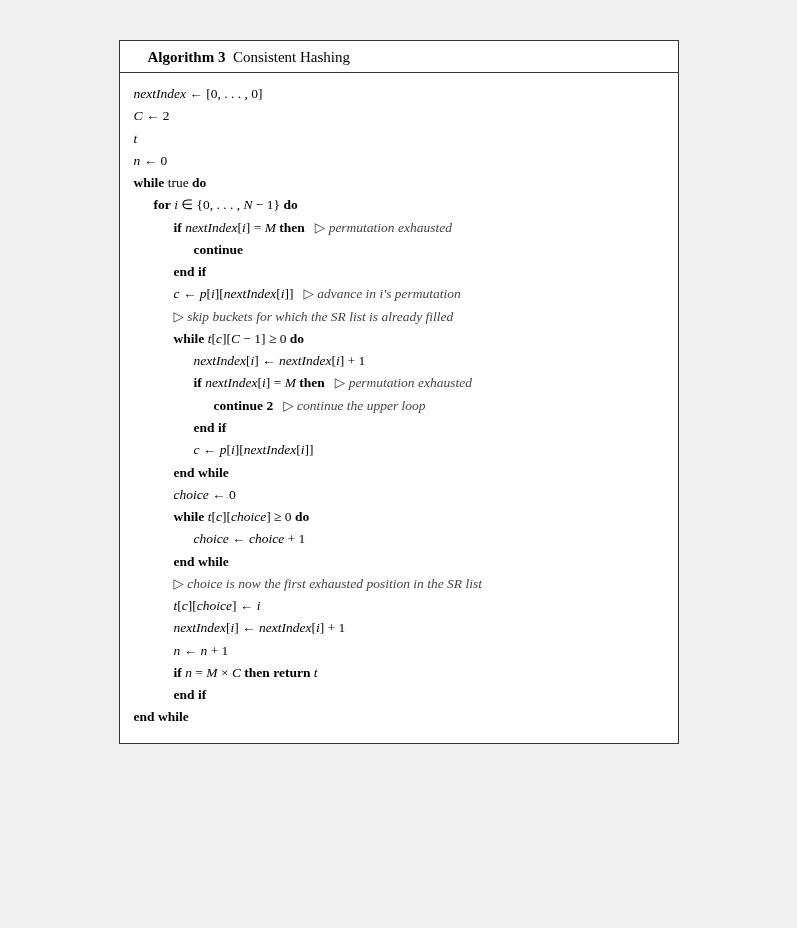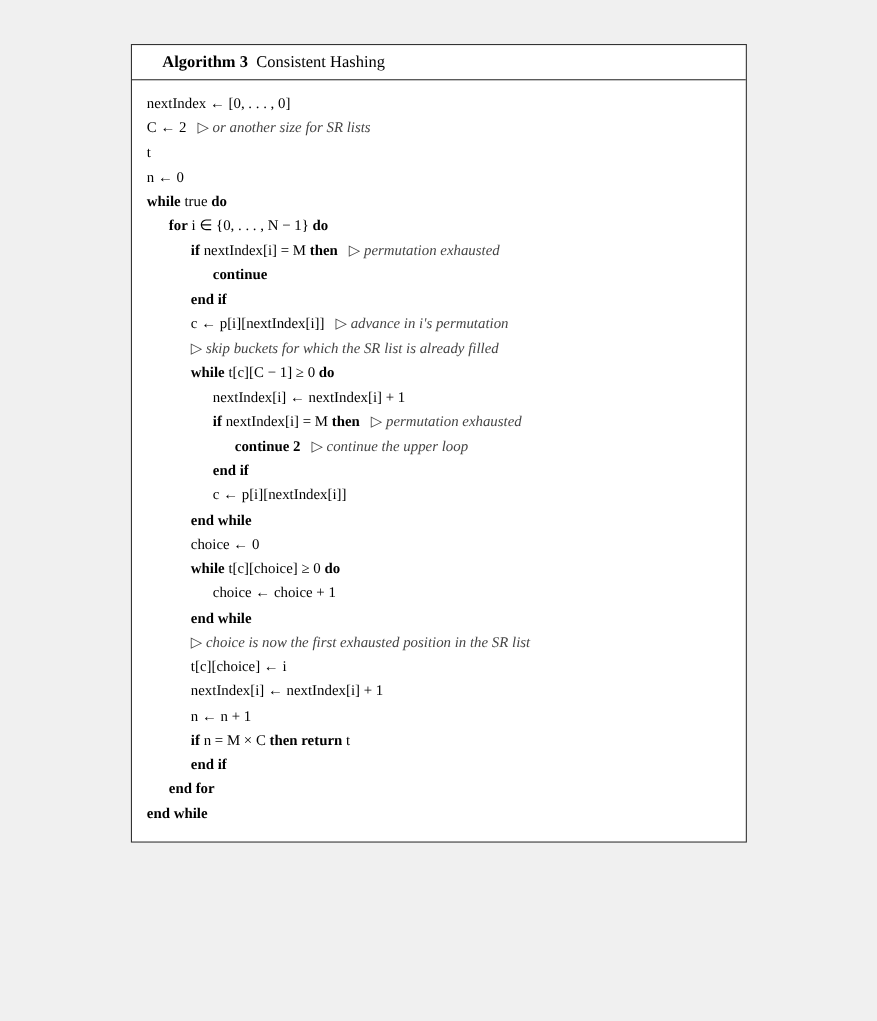--- a/index.html
+++ b/index.html
@@ -69,20 +69,21 @@
       font-style: normal;
       color: #444;
     }
 
     .bold {
       font-weight: bold;
       font-style: normal;
     }
 
     .math {
+      font-style: italic;
     }
 
     .normal {
       font-style: normal;
     }
   </style>
 </head>
 <body>
 
 <div class="algorithm-box">
@@ -93,21 +94,20 @@
   <div class="algorithm-body">
 
     <div class="line indent-0">
       <span class="math">nextIndex</span>
       <span class="normal">&nbsp;←&nbsp;[0,&nbsp;.&nbsp;.&nbsp;.&nbsp;,&nbsp;0]</span>
     </div>
 
     <div class="line indent-0">
       <span class="math">C</span>
       <span class="normal">&nbsp;←&nbsp;2</span>
-      <span class="comment"><span class="comment-triangle">▷</span> <em>or another size for SR lists</em></span>
     </div>
 
     <div class="line indent-0">
       <span class="math">t</span>
     </div>
 
     <div class="line indent-0">
       <span class="math">n</span>
       <span class="normal">&nbsp;←&nbsp;0</span>
     </div>
@@ -294,22 +294,19 @@
       <span class="math">C</span>
       <span class="normal">&nbsp;</span>
       <span class="bold">then return</span>
       <span class="math">&nbsp;t</span>
     </div>
 
     <div class="line indent-2">
       <span class="bold">end if</span>
     </div>
 
-    <div class="line indent-1">
-      <span class="bold">end for</span>
-    </div>
 
     <div class="line indent-0">
       <span class="bold">end while</span>
     </div>
 
   </div>
 </div>
 
 </body></html>

